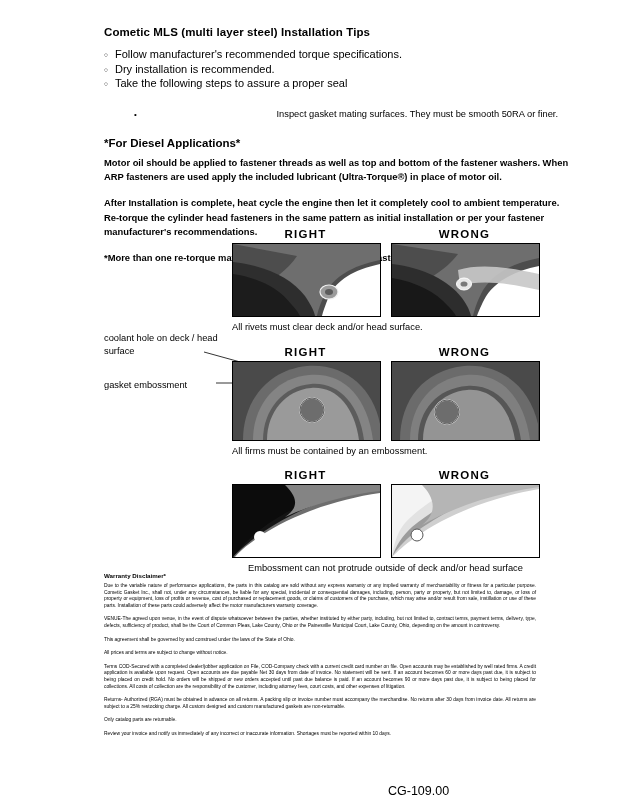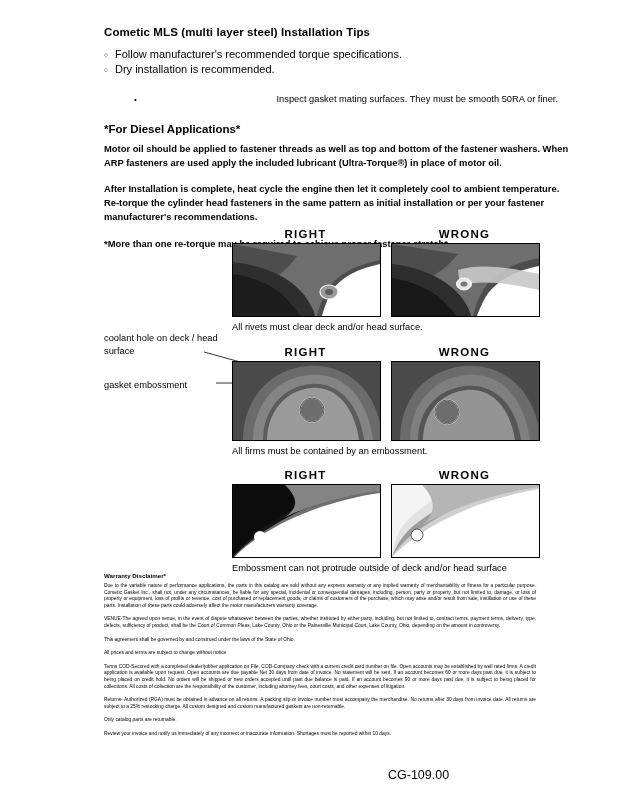--- a/index.html
+++ b/index.html
@@ -114,21 +114,21 @@
     position: relative;
     overflow: hidden;
     background: #fff;
   }
   .fig-box.tall { height: 78px; }
   .caption {
     font-size: 9.3px;
     margin: 4px 0 12px 0;
     line-height: 12.5px;
   }
-  .caption.two-line { line-height: 12.5px; }
+  .caption.two-line { line-height: 12.5px; margin-left: 16px; }
 
   svg { display: block; }
 
   
   .callouts {
     position: absolute;
     left: 104px;
     top: 332px;
     width: 130px;
     text-align: left;
@@ -162,35 +162,36 @@
   }
   .warranty p {
     font-size: 4.9px;
     line-height: 6.6px;
     margin: 0 0 7px 0;
     text-align: justify;
   }
   .docnum {
     position: absolute;
     left: 388px;
-    top: 768px;
+    top: 784px;
     font-size: 12.5px;
   }
 </style>
 </head>
 <body>
 
 <div class="page">
 
   <div class="content">
     <h1 class="title">Cometic MLS (multi layer steel) Installation Tips</h1>
 
     <ul class="bullets">
       <li>Follow manufacturer's recommended torque specifications.</li>
       <li>Dry installation is recommended.</li>
+      <li>Take the following steps to assure a proper seal</li>
     </ul>
     <ul class="subbullets">
       <li>Inspect gasket mating surfaces.  They must be smooth 50RA or finer.</li>
     </ul>
 
     <h2 class="subtitle">*For Diesel Applications*</h2>
     <p class="para">Motor oil should be applied to fastener threads as well as top and bottom of the fastener washers.  When ARP fasteners are used apply the included lubricant (Ultra-Torque®) in place of motor oil.</p>
     <p class="para">After Installation is complete, heat cycle the engine then let it completely cool to ambient temperature. Re-torque the cylinder head fasteners in the same pattern as initial installation or per your fastener manufacturer's recommendations.</p>
     <p class="para tight">*More than one re-torque may be required to achieve proper fastener stretch*</p>
   </div>

